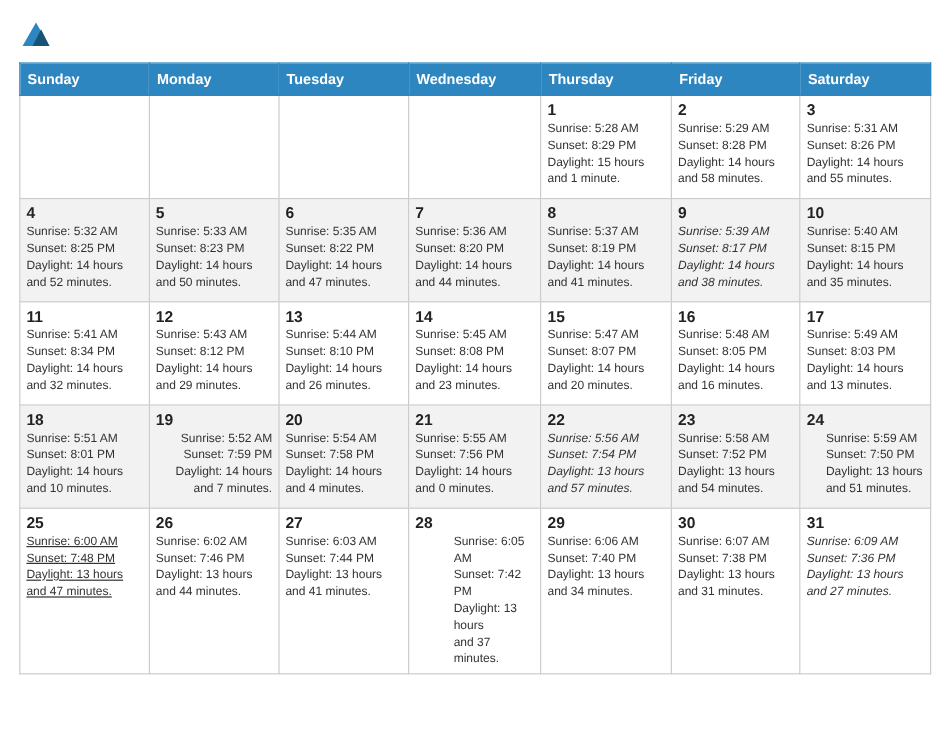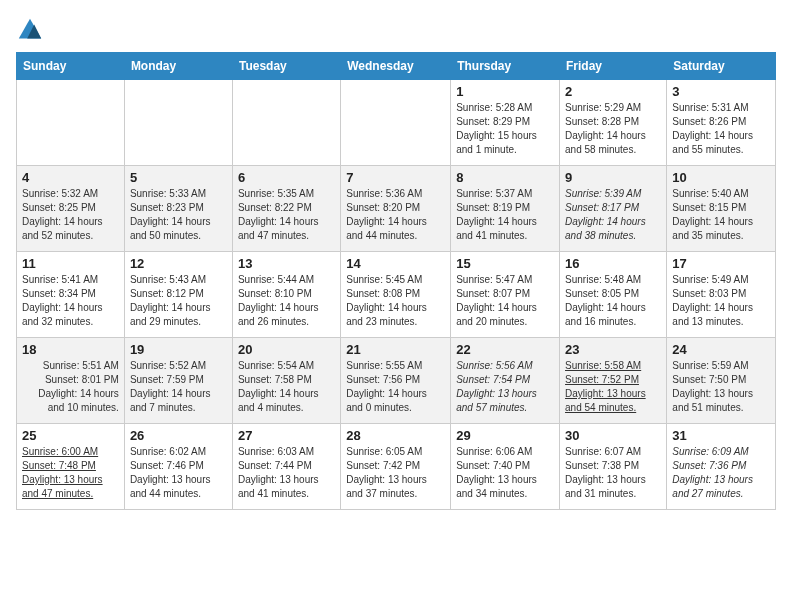--- a/index.html
+++ b/index.html
@@ -240,28 +240,28 @@
           <span class="day-number">17</span>
           <div class="day-info" style="white-space: pre-line;">Sunrise: 5:49 AM
 Sunset: 8:03 PM
 Daylight: 14 hours
 and 13 minutes.</div>
         </td>
       </tr>
       <tr>
         <td>
           <span class="day-number">18</span>
-          <div class="day-info" style="white-space: pre-line; text-align: right;">Sunrise: 5:51 AM
+          <div class="day-info" style="white-space: pre-line;">Sunrise: 5:51 AM
 Sunset: 8:01 PM
 Daylight: 14 hours
 and 10 minutes.</div>
         </td>
         <td>
           <span class="day-number">19</span>
-          <div class="day-info" style="white-space: pre-line;">Sunrise: 5:52 AM
+          <div class="day-info" style="white-space: pre-line; text-align: right;">Sunrise: 5:52 AM
 Sunset: 7:59 PM
 Daylight: 14 hours
 and 7 minutes.</div>
         </td>
         <td>
           <span class="day-number">20</span>
           <div class="day-info" style="white-space: pre-line;">Sunrise: 5:54 AM
 Sunset: 7:58 PM
 Daylight: 14 hours
 and 4 minutes.</div>
@@ -275,28 +275,28 @@
         </td>
         <td>
           <span class="day-number">22</span>
           <div class="day-info" style="white-space: pre-line; font-style: italic;">Sunrise: 5:56 AM
 Sunset: 7:54 PM
 Daylight: 13 hours
 and 57 minutes.</div>
         </td>
         <td>
           <span class="day-number">23</span>
-          <div class="day-info" style="white-space: pre-line; text-decoration: underline;">Sunrise: 5:58 AM
+          <div class="day-info" style="white-space: pre-line;">Sunrise: 5:58 AM
 Sunset: 7:52 PM
 Daylight: 13 hours
 and 54 minutes.</div>
         </td>
         <td>
           <span class="day-number">24</span>
-          <div class="day-info" style="white-space: pre-line;">Sunrise: 5:59 AM
+          <div class="day-info" style="white-space: pre-line; margin-left: 16px;">Sunrise: 5:59 AM
 Sunset: 7:50 PM
 Daylight: 13 hours
 and 51 minutes.</div>
         </td>
       </tr>
       <tr>
         <td>
           <span class="day-number">25</span>
           <div class="day-info" style="white-space: pre-line; text-decoration: underline;">Sunrise: 6:00 AM
 Sunset: 7:48 PM
@@ -312,21 +312,21 @@
         </td>
         <td>
           <span class="day-number">27</span>
           <div class="day-info" style="white-space: pre-line;">Sunrise: 6:03 AM
 Sunset: 7:44 PM
 Daylight: 13 hours
 and 41 minutes.</div>
         </td>
         <td>
           <span class="day-number">28</span>
-          <div class="day-info" style="white-space: pre-line;">Sunrise: 6:05 AM
+          <div class="day-info" style="white-space: pre-line; margin-left: 32px;">Sunrise: 6:05 AM
 Sunset: 7:42 PM
 Daylight: 13 hours
 and 37 minutes.</div>
         </td>
         <td>
           <span class="day-number">29</span>
           <div class="day-info" style="white-space: pre-line;">Sunrise: 6:06 AM
 Sunset: 7:40 PM
 Daylight: 13 hours
 and 34 minutes.</div>

